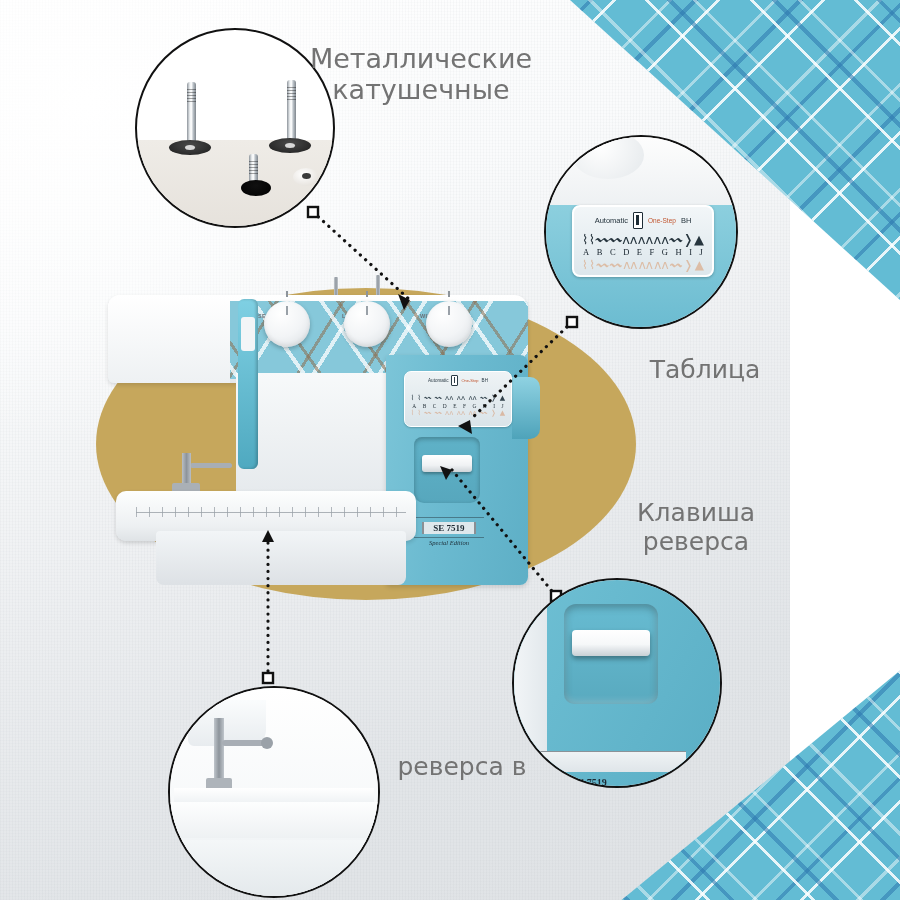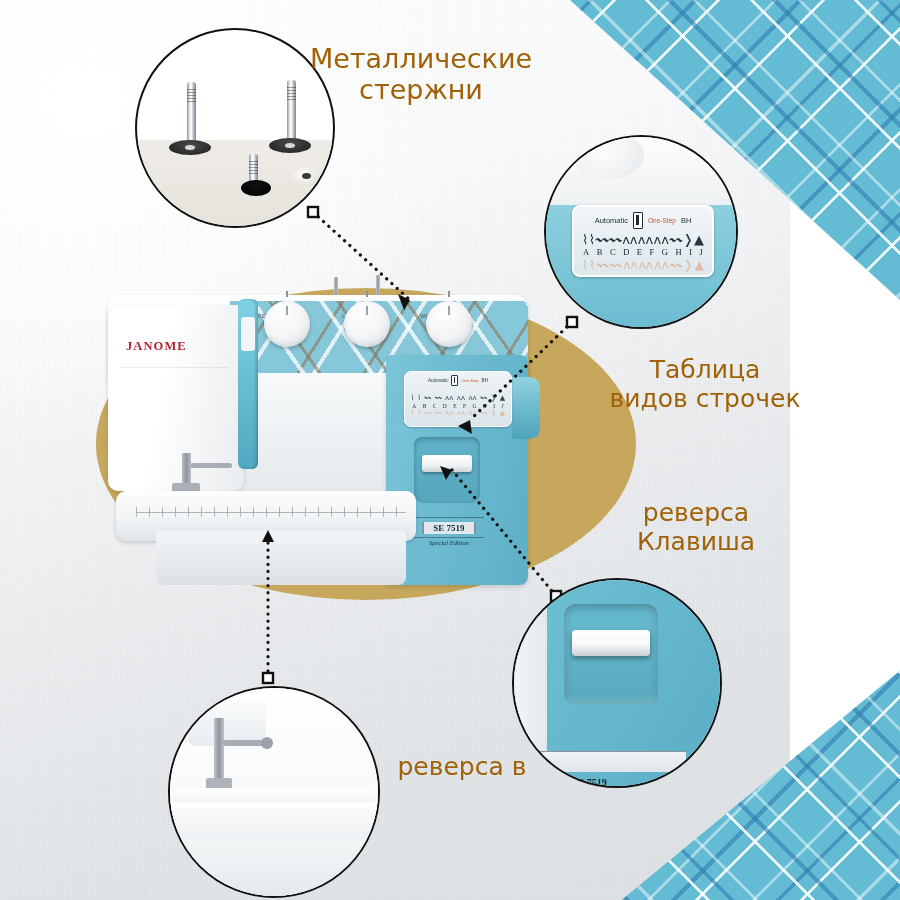--- a/index.html
+++ b/index.html
@@ -175,21 +175,21 @@
   .c4-headmass{position:absolute;left:18px;top:12px;width:78px;height:46px;border-radius:0 0 16px 6px;background:linear-gradient(#fafcfd,#e8ecef);}
   .c4-bar{position:absolute;left:44px;top:30px;width:10px;height:62px;background:linear-gradient(90deg,#bfc5cb,#8d949b,#bfc5cb);}
   .c4-arm{position:absolute;left:52px;top:52px;width:46px;height:6px;border-radius:3px;background:#a8aeb5;}
   .c4-arm::after{content:"";position:absolute;right:-5px;top:-3px;width:12px;height:12px;border-radius:50%;background:#9aa1a8;}
   .c4-foot{position:absolute;left:36px;top:90px;width:26px;height:12px;background:#aeb4ba;border-radius:2px;}
   .c4-plate{position:absolute;left:4px;top:100px;width:200px;height:14px;background:linear-gradient(#ffffff,#f0f3f5);}
   .c4-bedline{position:absolute;left:0;top:114px;width:100%;height:36px;background:linear-gradient(#fdfefe,#eef1f3);}
   .c4-lower{position:absolute;left:0;top:152px;width:100%;height:56px;background:linear-gradient(#f4f7f8,#e4e9ec);}
 
   
-  .label{position:absolute;color:#a16207;font-family:"DejaVu Sans",sans-serif;font-weight:400;text-align:center;line-height:1.16;}
+  .label{position:absolute;color:#737373;font-family:"DejaVu Sans",sans-serif;font-weight:400;text-align:center;line-height:1.16;}
   .lbl1{left:286px;top:43px;width:270px;font-size:27px;}
   .lbl2{left:590px;top:355px;width:230px;font-size:25px;}
   .lbl3{left:592px;top:498px;width:208px;font-size:25px;}
   .lbl4{left:332px;top:752px;width:260px;font-size:25px;}
 
   
   .leader{position:absolute;left:0;top:0;width:790px;height:900px;pointer-events:none;}
 </style>
 </head>
 <body>
@@ -213,24 +213,20 @@
     <div class="m-pin" style="left:268px;top:20px;"></div>
     <div class="m-pin-base" style="left:262px;top:40px;"></div>
 
     <div class="m-arm">
       <div class="m-arm-plaid"></div>
       <div class="m-arm-white-l"></div>
     </div>
 
     <div class="m-neck"></div>
 
-    <div class="m-head">
-      <div class="m-head-seam"></div>
-      <div class="m-logo">JANOME</div>
-    </div>
 
     <div class="m-teal-strip"></div>
     <div class="m-tension"></div>
 
     <div class="dial-lbl" style="left:150px;top:58px;">SELECTOR</div>
     <div class="dial-tick" style="left:178px;top:36px;"></div>
     <div class="m-knob k1">
         <i></i>
       </div>
 
@@ -424,30 +420,29 @@
       <div class="c4-bedline">
         
         
       </div>
       <div class="c4-lower"></div>
     </div>
   </div>
 
   <div class="label lbl1">
     <div>Металлические</div>
-    <div>стержни</div>
+    <div>катушечные</div>
   </div>
 
   <div class="label lbl2">
     <div>Таблица</div>
-    <div>видов строчек</div>
   </div>
 
   <div class="label lbl3">
+    <div>Клавиша</div>
     <div>реверса</div>
-    <div>Клавиша</div>
   </div>
 
   <div class="label lbl4">
     <div>реверса в</div>
   </div>
 
 </div>
 
 </body></html>

